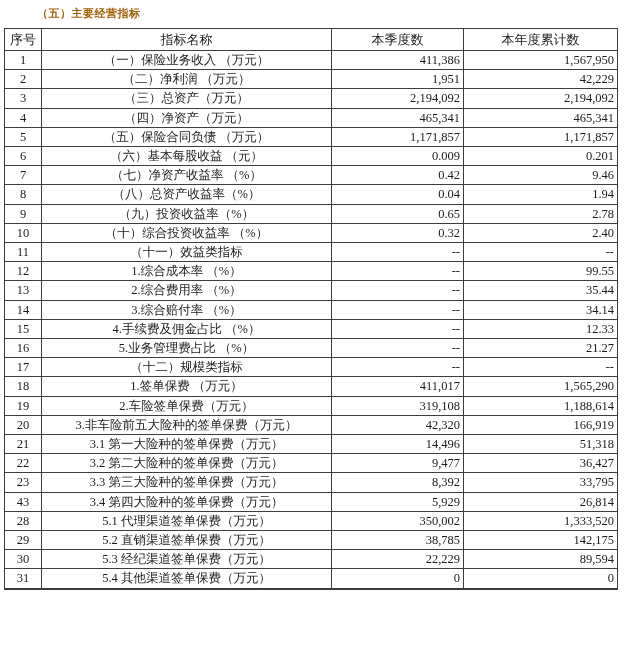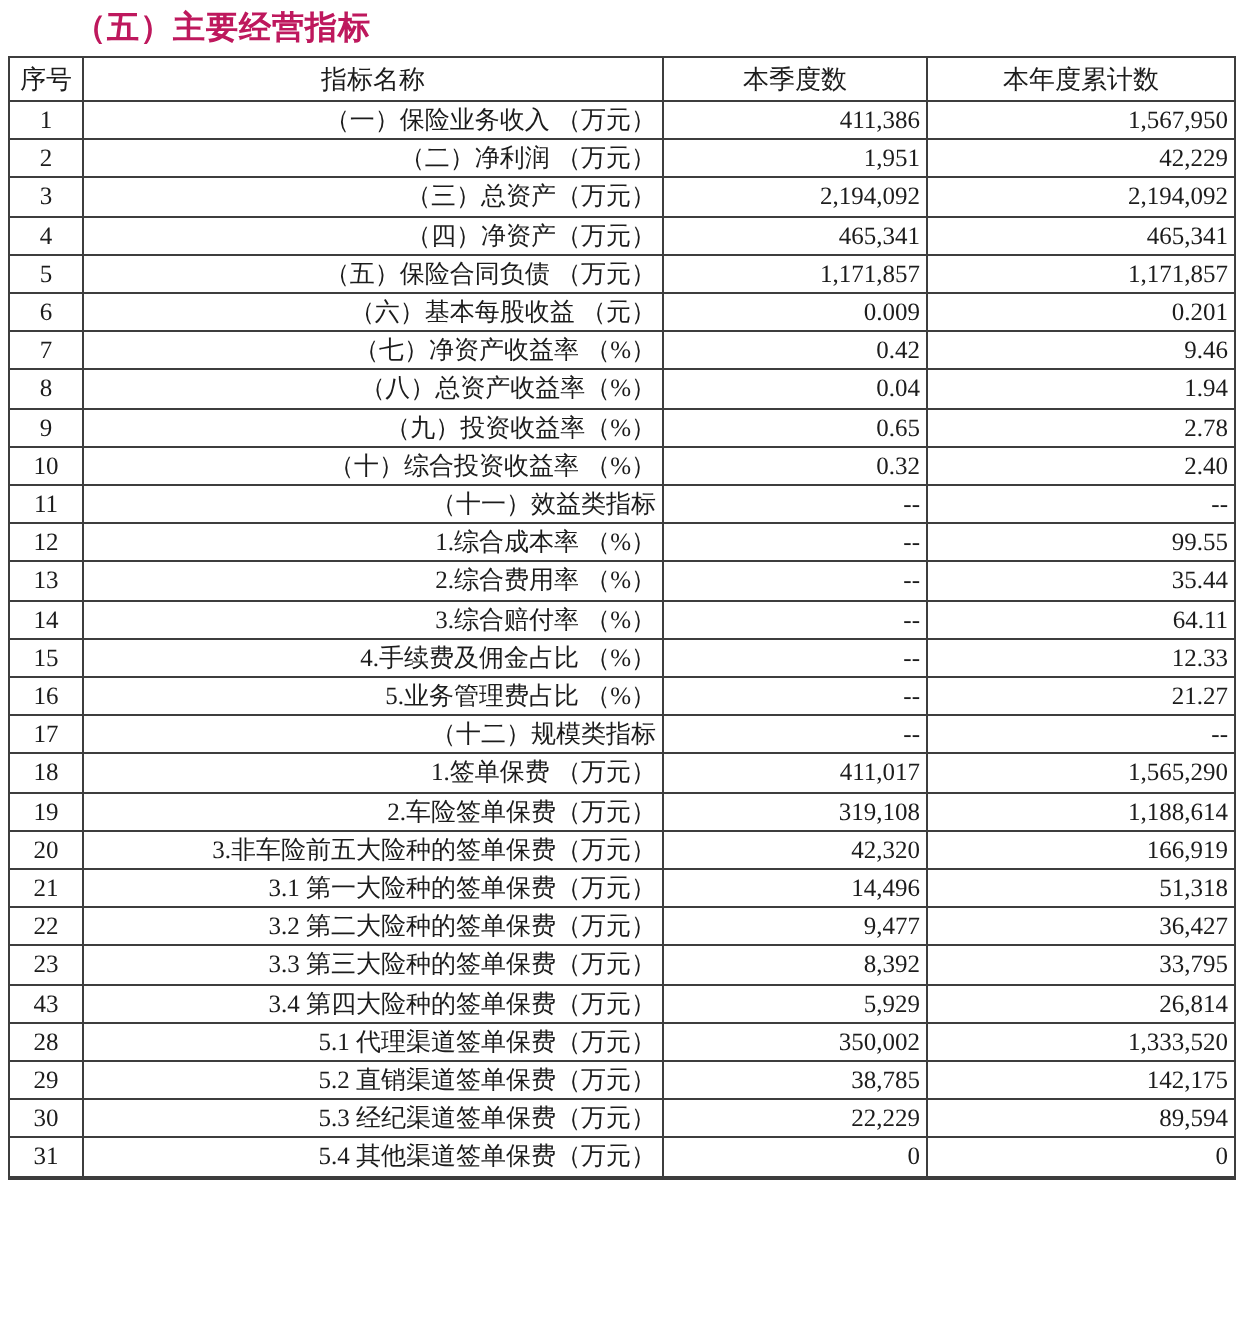--- a/index.html
+++ b/index.html
@@ -18,24 +18,24 @@
     position: relative;
     width: 628px;
     height: 663px;
     background: #ffffff;
   }
   .title {
     margin: 0;
     padding: 5px 0 5px 37px;
     font-family: "DejaVu Sans", "Liberation Sans", sans-serif;
     font-weight: bold;
-    font-size: 16px;
+    font-size: 11px;
     line-height: 18px;
     letter-spacing: 0.5px;
-    color: #be185d;
+    color: #a16207;
   }
   table.metrics {
     border-collapse: collapse;
     table-layout: fixed;
     margin-left: 4px;
     width: 613px;
     border: 1px solid #3d3d3d;
     border-bottom-width: 2px;
   }
   table.metrics th,
@@ -53,21 +53,21 @@
     height: 21px;
     line-height: 21px;
     text-align: center;
     font-size: 13px;
   }
   col.col-no { width: 37px; }
   col.col-name { width: 290px; }
   col.col-q { width: 132px; }
   col.col-y { width: 154px; }
   td.cell-no { text-align: center; }
-  td.cell-name { text-align: right; padding-left: 4px; }
+  td.cell-name { text-align: center; padding-left: 4px; }
   td.cell-q, td.cell-y { text-align: right; padding-right: 2px; }
 </style>
 </head>
 <body>
 
 <div class="page">
   <h1 class="title">（五）主要经营指标</h1>
 
   <table class="metrics">
     <colgroup>
@@ -173,21 +173,21 @@
     <td class="cell-no">13</td>
     <td class="cell-name">2.综合费用率 （%）</td>
     <td class="cell-q">--</td>
     <td class="cell-y">35.44</td>
   </tr>
 
   <tr>
     <td class="cell-no">14</td>
     <td class="cell-name">3.综合赔付率 （%）</td>
     <td class="cell-q">--</td>
-    <td class="cell-y">64.11</td>
+    <td class="cell-y">34.14</td>
   </tr>
 
   <tr>
     <td class="cell-no">15</td>
     <td class="cell-name">4.手续费及佣金占比 （%）</td>
     <td class="cell-q">--</td>
     <td class="cell-y">12.33</td>
   </tr>
 
   <tr>

